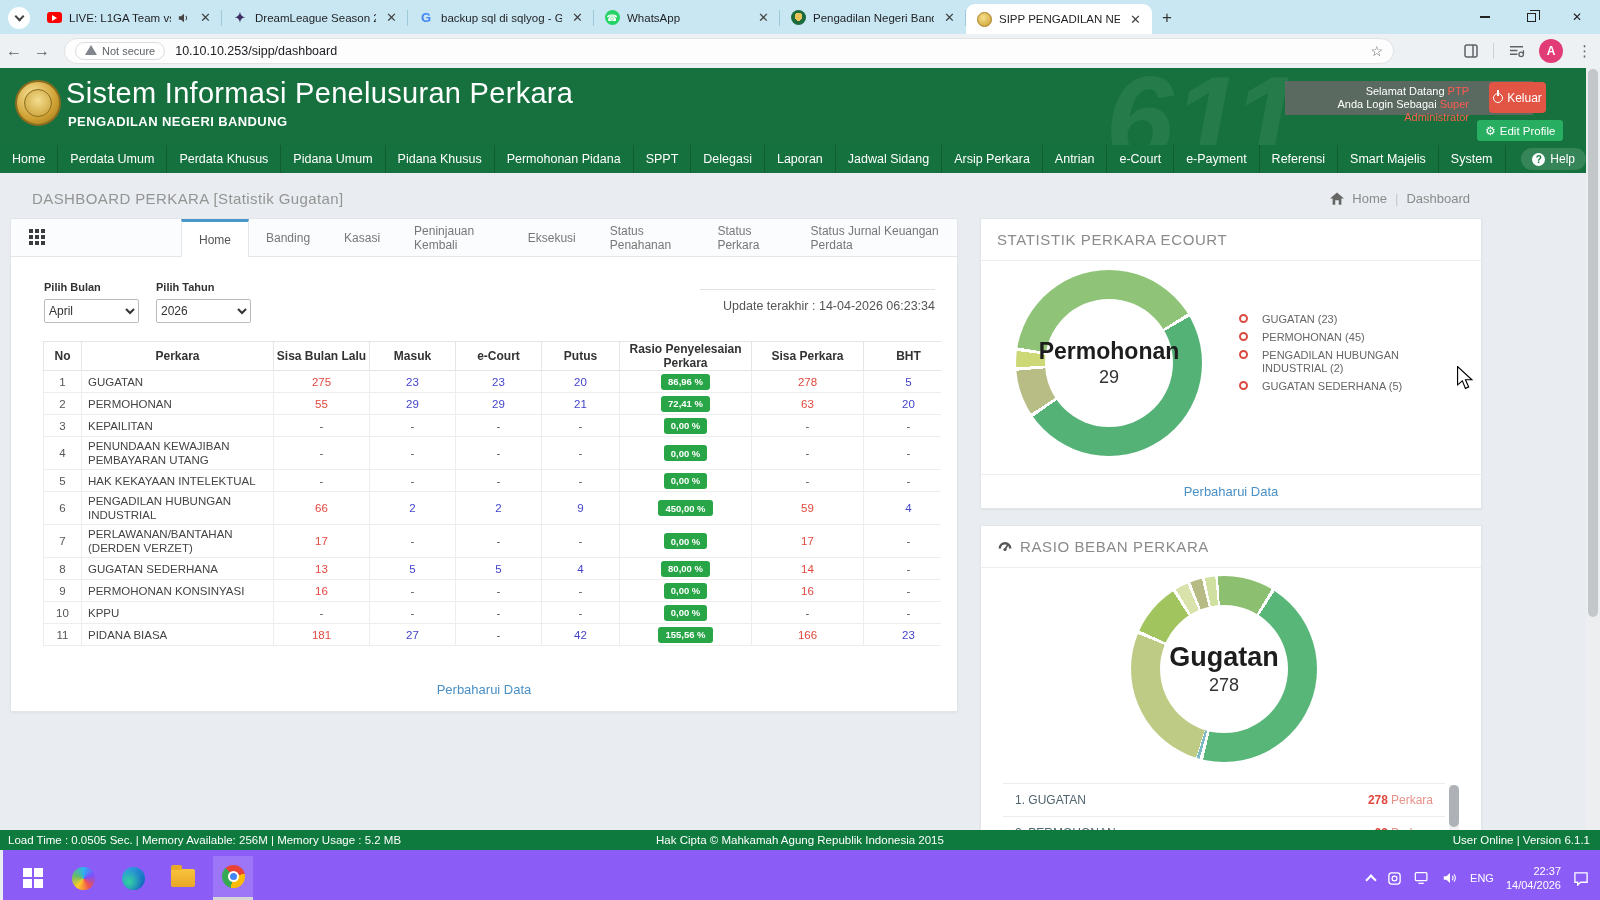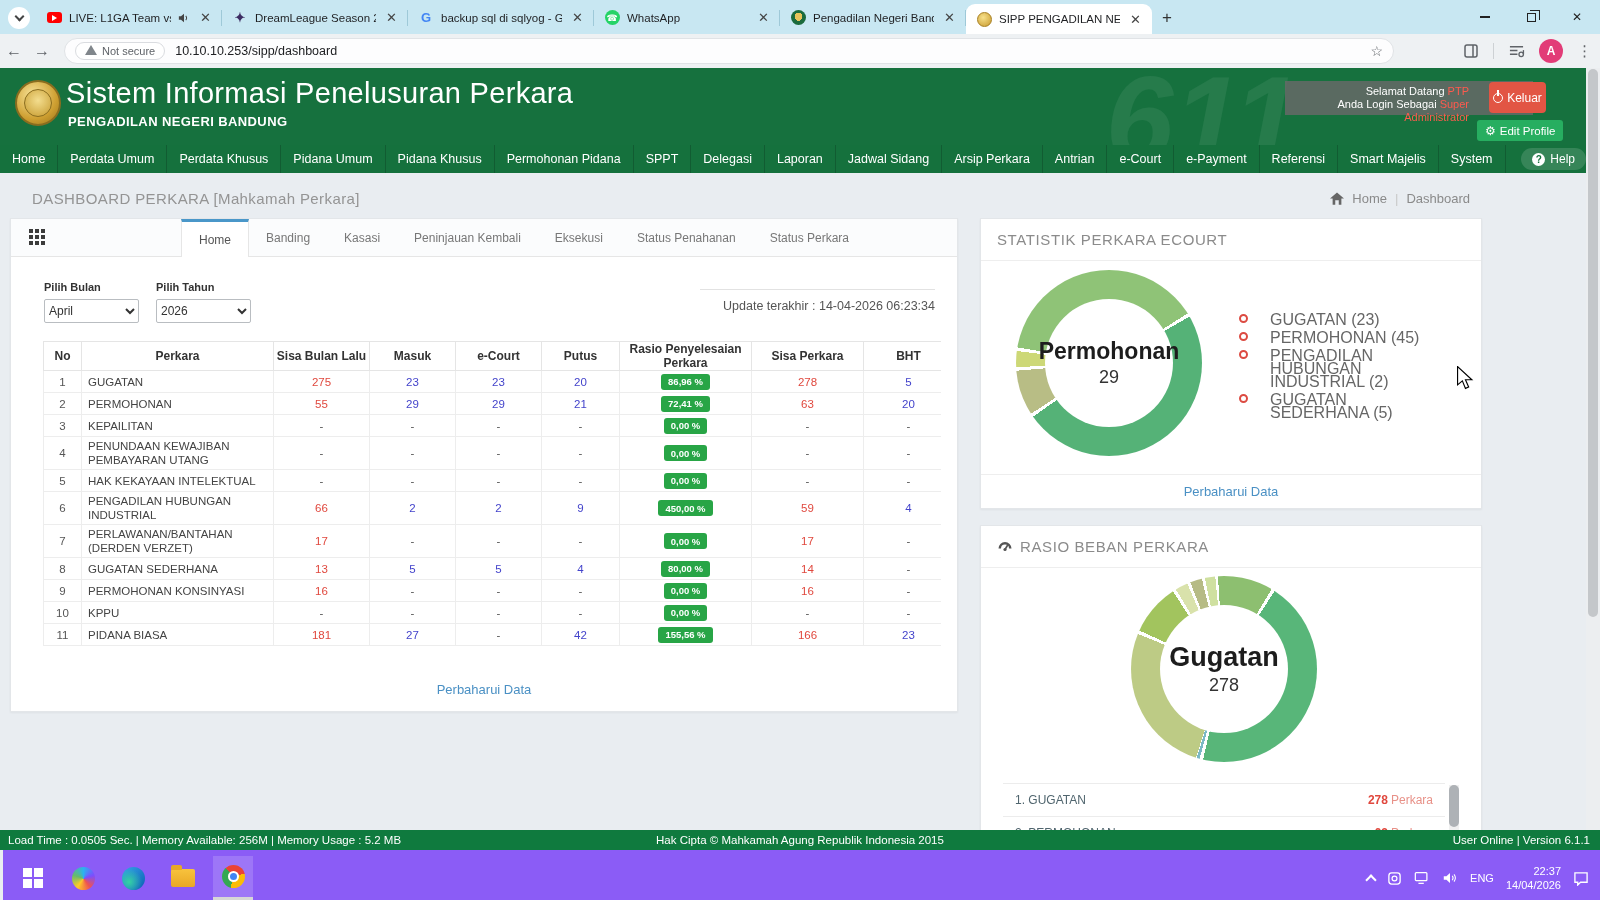--- a/index.html
+++ b/index.html
@@ -102,21 +102,21 @@
 
   .donut { position:absolute; width:186px; height:186px; border-radius:50%; }
   .d1 { left:35px; top:51px; }
   .d2 { left:150px; top:50px; }
   .donut-hole { position:absolute; inset:29px; background:#fff; border-radius:50%; display:flex; flex-direction:column; align-items:center; justify-content:center; }
   .donut-label { font-size:23px; font-weight:bold; color:#1d1d1d; }
   .d2 .donut-label { font-size:27px; }
   .donut-value { font-size:18px; color:#333; margin-top:2px; }
 
   .legend { position:absolute; left:258px; top:94px; width:190px; }
-  .legend-item { display:flex; gap:22px; font-size:16px; color:#666; margin-bottom:5px; line-height:13px; }
+  .legend-item { display:flex; gap:14px; font-size:11px; color:#666; margin-bottom:5px; line-height:13px; }
   .legend-bullet { flex:0 0 9px; width:9px; height:9px; border:2px solid #dc4b42; border-radius:50%; margin-top:1px; }
 
   .rlist { position:absolute; left:22px; right:36px; top:257px; }
   .rlist-row { display:flex; justify-content:space-between; align-items:center; border-top:1px solid #ececec; padding:9px 12px; font-size:12px; }
   .rlist-label { color:#50656e; }
   .rlist-val { color:#e89188; }
   .rlist-val b { color:#e0483e; margin-right:3px; }
   .rlist-scrolltrack { position:absolute; right:-14px; top:2px; width:10px; height:60px; background:#f0f0f0; }
   .rlist-scrollthumb { width:10px; height:42px; background:#aeb2b6; border-radius:5px; }
 
@@ -293,21 +293,21 @@
         <a class="nav-item">Referensi</a>
         <a class="nav-item">Smart Majelis</a>
         <a class="nav-item">System</a>
       </div>
     <div class="help-btn">
       <span class="help-q">?</span>
       <span>Help</span>
     </div>
   </div>
 
-  <div class="page-head-title">DASHBOARD PERKARA  [Mahkamah Perkara]</div>
+  <div class="page-head-title">DASHBOARD PERKARA  [Statistik Gugatan]</div>
   <div class="breadcrumb">
     <svg width="14" height="13" viewBox="0 0 16 14">
         <path d="M8 0 L16 7 H13 V14 H10 V9 H6 V14 H3 V7 H0 Z" fill="#666"></path>
       </svg>
     <span>Home</span>
     <span class="bc-sep">|</span>
     <span>Dashboard</span>
   </div>
 
   <div class="panel left-panel">
@@ -326,20 +326,21 @@
           </g>
       </svg>
       <div style="display:flex" id="ptabs">
           <span class="ptab active">Home</span>
           <span class="ptab">Banding</span>
           <span class="ptab">Kasasi</span>
           <span class="ptab">Peninjauan Kembali</span>
           <span class="ptab">Eksekusi</span>
           <span class="ptab">Status Penahanan</span>
           <span class="ptab">Status Perkara</span>
+          <span class="ptab">Status Jurnal Keuangan Perdata</span>
         </div>
     </div>
     <div class="filters">
       <span class="flabel" style="left:11px">Pilih Bulan</span>
       <select class="fselect" style="left:11px"><option>April</option></select>
       <span class="flabel" style="left:123px">Pilih Tahun</span>
       <select class="fselect" style="left:123px"><option>2026</option></select>
       <div class="update-text">Update terakhir : 14-04-2026 06:23:34</div>
     </div>
     <div class="table-clip">

